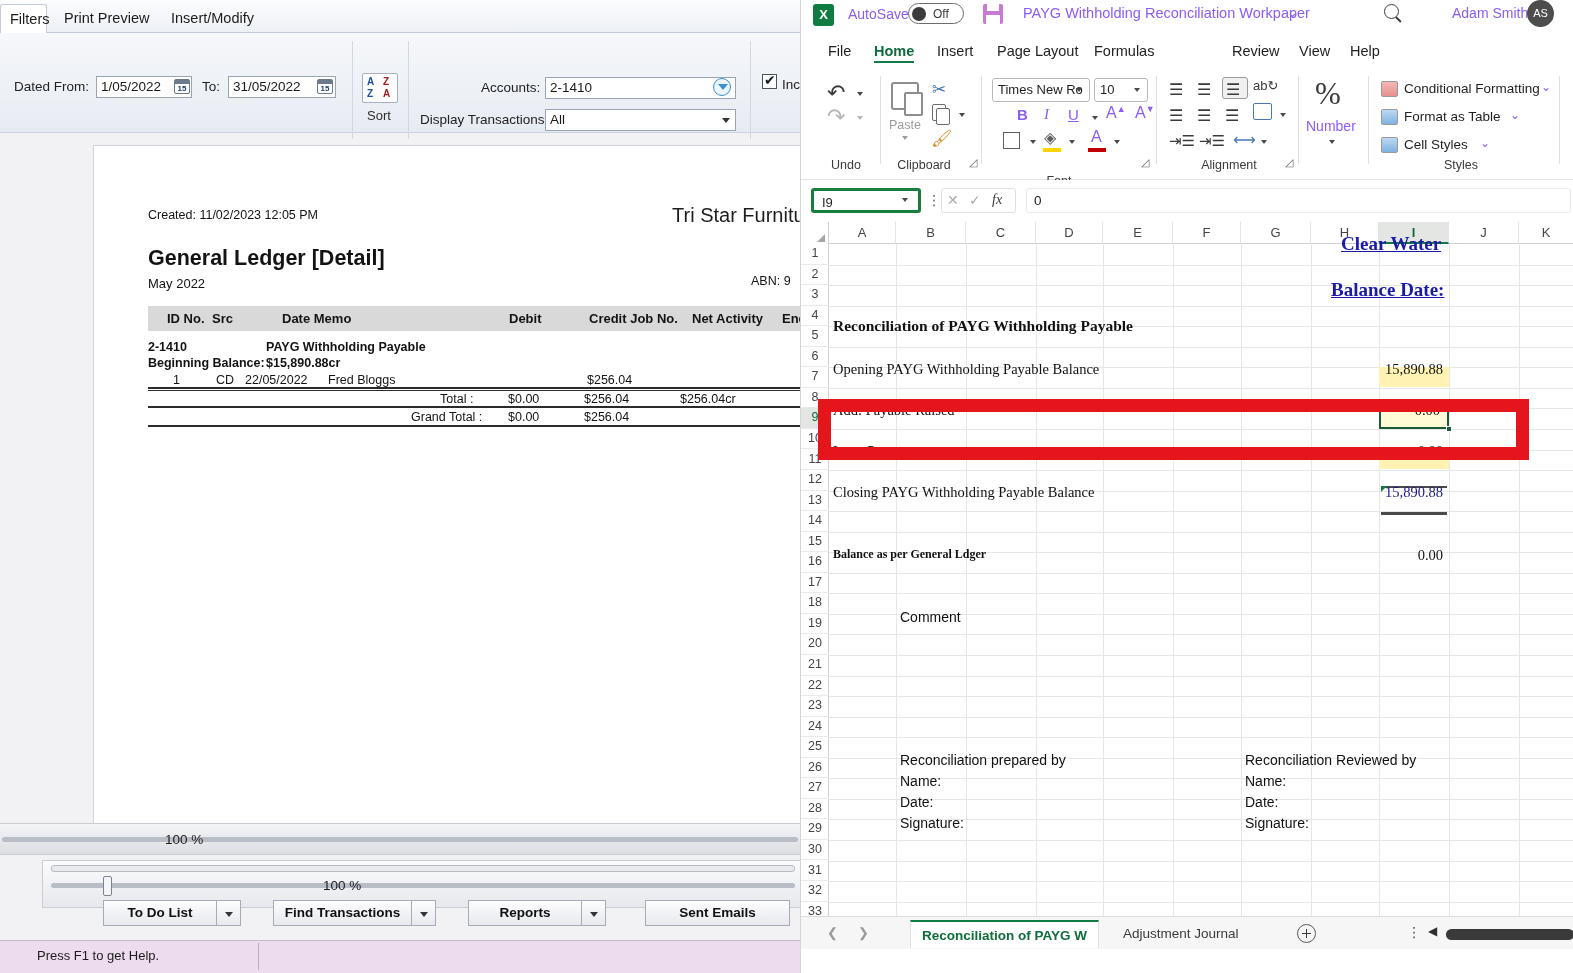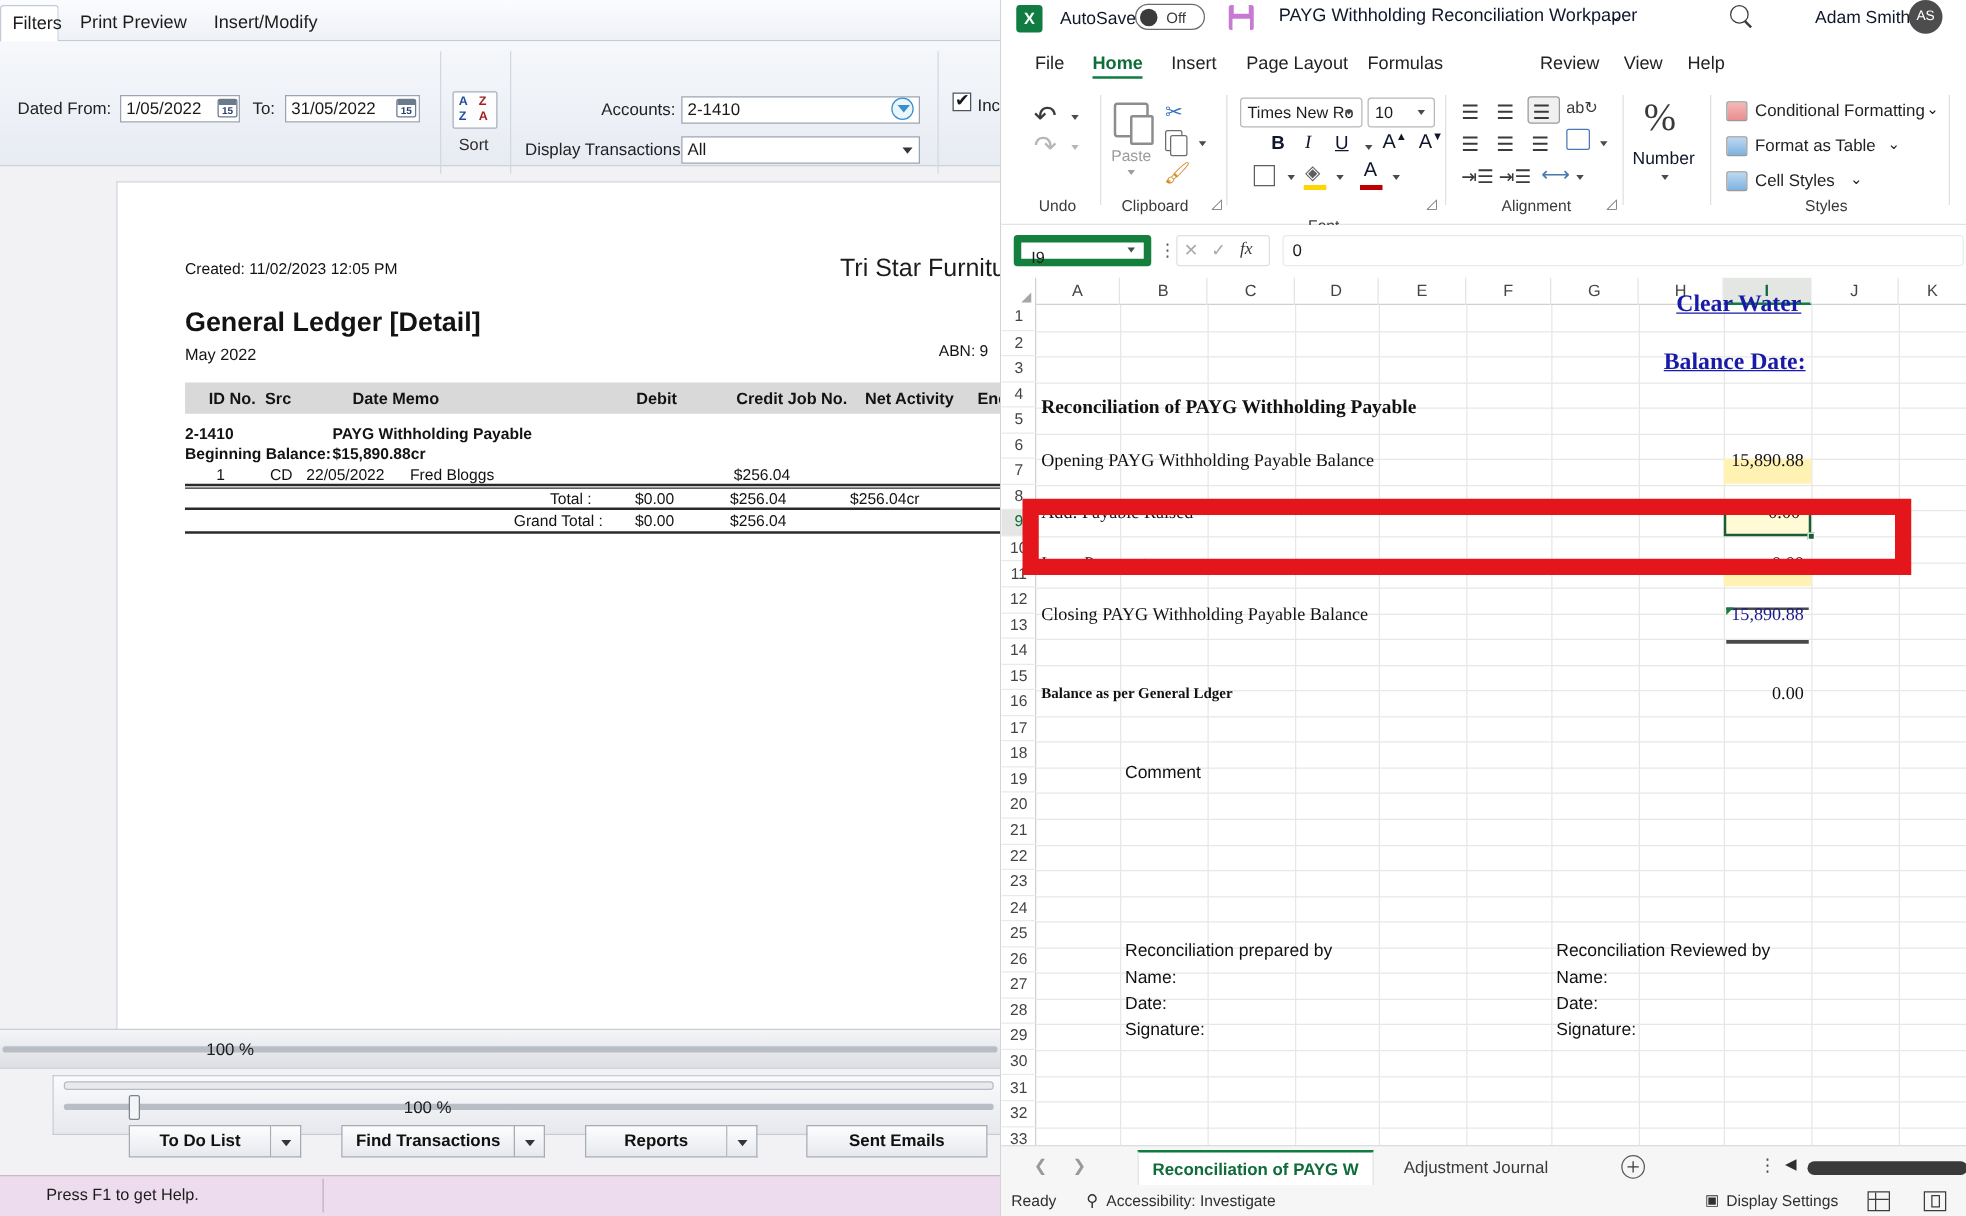--- a/index.html
+++ b/index.html
@@ -146,21 +146,21 @@
   .xl-titlebar {
     position: absolute; left: 0; top: 0; width: 773px; height: 37px;
     background: #ffffff;
   }
   .xl-logo {
     position: absolute; left: 12px; top: 4px; width: 21px; height: 22px;
     background: #107c41; border-radius: 3px;
     color: #fff; font-size: 13px; font-weight: bold; text-align: center;
     line-height: 22px;
   }
-  .xl-txt { position: absolute; white-space: nowrap; color: #0f172a; }
+  .xl-txt { position: absolute; white-space: nowrap; color: #8b5cf6; }
   .autosave-pill {
     position: absolute; left: 107px; top: 3px; width: 56px; height: 21px;
     background: #ffffff; border: 1.4px solid #6b6b6b; border-radius: 11px;
   }
   .autosave-knob {
     position: absolute; left: 3px; top: 3px; width: 14px; height: 14px;
     border-radius: 50%; background: #3b3b3b;
   }
   .save-ico {
     position: absolute; left: 182px; top: 4px; width: 20px; height: 20px;
@@ -232,21 +232,21 @@
     position: absolute; width: 17px; height: 16px;
     border: 1px solid #9a9a9a; border-radius: 2px;
   }
 
   .xl-formulabar {
     position: absolute; left: 0; top: 180px; width: 773px; height: 42px;
     background: #ffffff;
   }
   .namebox {
     position: absolute; left: 10px; top: 8px; width: 110px; height: 25px;
-    background: #fff; border: 6px solid #15803d; border-radius: 3px;
+    background: #fff; border: 3px solid #15803d; border-radius: 3px;
     font-size: 13px; color: #1d1d1d; line-height: 24px; padding-left: 8px;
   }
   .fxgroup {
     position: absolute; left: 140px; top: 8px; width: 75px; height: 25px;
     background: #fff; border: 1px solid #e0e0e0; border-radius: 3px;
   }
   .fbar-input {
     position: absolute; left: 225px; top: 8px; width: 545px; height: 25px;
     background: #fff; border: 1px solid #eaeaea; border-radius: 3px;
     font-size: 13.5px; color: #1d1d1d; line-height: 24px; padding-left: 7px;
@@ -748,28 +748,17 @@
       <div class="nav-arrow" style="left:57px;top:8px;">❯</div>
       <div class="sheet-tab active" style="left:109px;">Reconciliation of PAYG W</div>
       <div class="sheet-tab" style="left:311px;">Adjustment Journal</div>
       <div class="addsheet" style="left:496px;top:7px;"></div>
       <div class="nav-arrow" style="left:606px;top:7px;font-size:14px;color:#4a4a4a;">⋮</div>
       <div class="nav-arrow" style="left:627px;top:7px;font-size:12px;color:#2f2f2f;">◀</div>
       <div class="hscroll-track" style="left:645px;top:12px;width:128px;height:11px;"></div>
       <div class="hscroll-thumb" style="left:645px;top:12px;width:128px;height:11px;"></div>
     </div>
 
-    <div class="xl-statusbar">
-      <div class="st-txt" style="left:8px;top:5px;">Ready</div>
-      <div class="st-txt" style="left:68px;top:4px;font-size:13px;">⚲</div>
-      <div class="st-txt" style="left:84px;top:5px;">Accessibility: Investigate</div>
-      <div class="st-txt" style="left:563px;top:4px;font-size:12px;">▣</div>
-      <div class="st-txt" style="left:580px;top:5px;">Display Settings</div>
-      <div class="view-btn grid-ico" style="left:693px;top:4px;"></div>
-      <div class="view-btn" style="left:738px;top:4px;">
-        <div style="position:absolute;left:5px;top:2px;width:7px;height:10px;border:1.2px solid #3d3d3d;"></div>
-      </div>
-    </div>
   </div>
 
   <div class="redbox" style="left:818px;top:399px;width:711px;height:61px;"></div>
 
 </div>
 
 </body></html>

